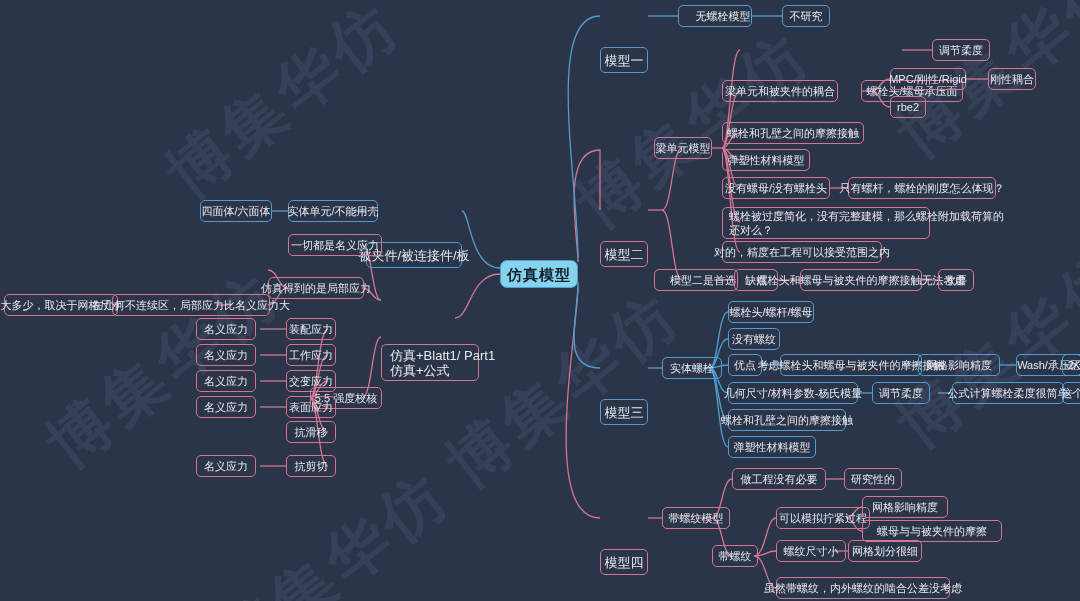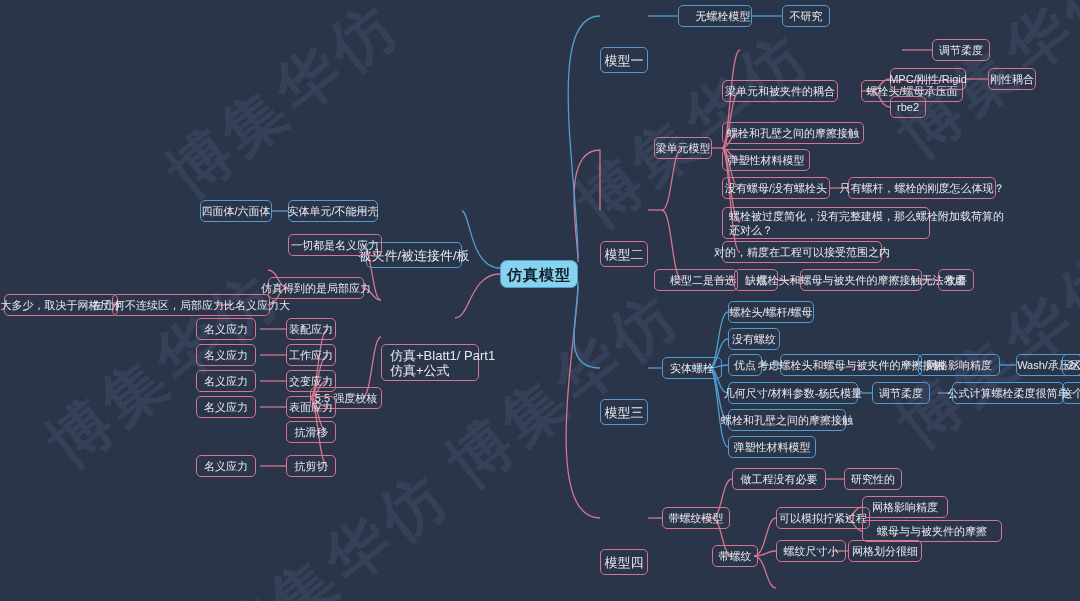--- a/index.html
+++ b/index.html
@@ -217,20 +217,21 @@
 
   <div class="node" style="left:712px;top:545px;width:46px;height:22px;">带螺纹</div>
 
   <div class="node" style="left:776px;top:507px;width:94px;height:22px;">可以模拟拧紧过程</div>
   <div class="node" style="left:862px;top:496px;width:86px;height:22px;">网格影响精度</div>
   <div class="node" style="left:862px;top:520px;width:140px;height:22px;">螺母与与被夹件的摩擦</div>
 
   <div class="node" style="left:776px;top:540px;width:70px;height:22px;">螺纹尺寸小</div>
   <div class="node" style="left:848px;top:540px;width:74px;height:22px;">网格划分很细</div>
 
+  <div class="node" style="left:776px;top:577px;width:174px;height:22px;">虽然带螺纹，内外螺纹的啮合公差没考虑</div>
 
   <div class="node cy big" style="left:366px;top:198px;width:96px;height:26px;">被夹件/被连接件/板</div>
   <div class="node cy" style="left:288px;top:200px;width:90px;height:22px;">实体单元/不能用壳</div>
   <div class="node cy" style="left:200px;top:200px;width:72px;height:22px;">四面体/六面体</div>
 
   <div class="node ml big" style="left:381px;top:300px;width:98px;height:37px;line-height:15px;padding-left:8px;">仿真+Blatt1/ Part1
 仿真+公式</div>
 
   <div class="node" style="left:288px;top:234px;width:94px;height:22px;">一切都是名义应力</div>
   <div class="node" style="left:268px;top:277px;width:96px;height:22px;">仿真得到的是局部应力</div>

